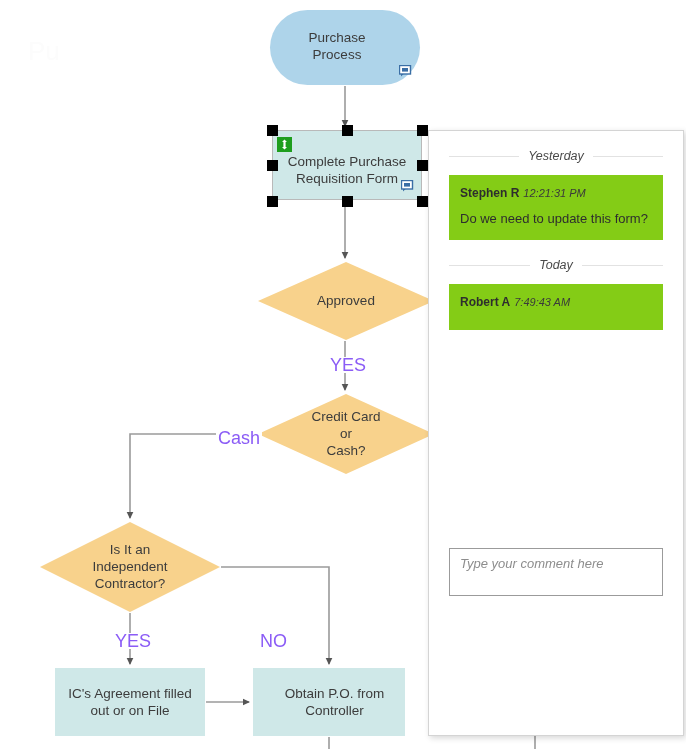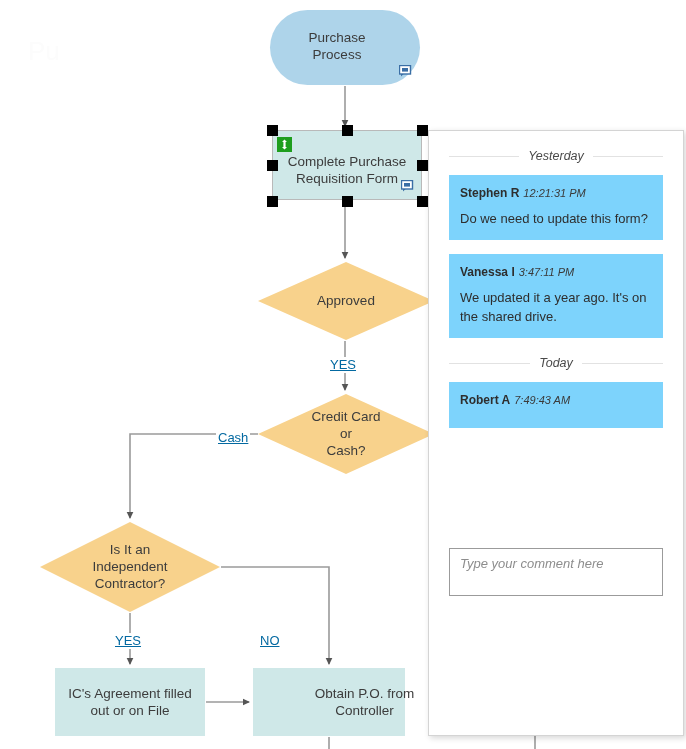--- a/index.html
+++ b/index.html
@@ -24,26 +24,25 @@
     position: absolute;
     text-align: center;
     color: #3c3c3c;
     font-size: 13.5px;
     line-height: 17px;
     pointer-events: none;
     white-space: pre-line;
   }
   .edge-label {
     position: absolute;
-    color: #0369a1;
-    font-size: 13px;
+    color: #8b5cf6;
+    font-size: 18px;
     line-height: 16px;
     background: #ffffff;
     padding: 0 2px;
-    text-decoration: underline;
   }
   
   .handle {
     position: absolute;
     width: 9px;
     height: 9px;
     background: #000000;
     border: 1px solid #000000;
   }
   .sel-outline {
@@ -92,21 +91,21 @@
     background: #e2e2e2;
   }
   .day-divider .day-text {
     font-style: italic;
     font-size: 12.5px;
     color: #4a4a4a;
     white-space: nowrap;
   }
   .comment {
     margin: 0 20px 14px 20px;
-    background: #7dd3fc;
+    background: #84cc16;
     padding: 11px 11px 12px 11px;
   }
   .comment-head {
     font-size: 12px;
     color: #2e2e2e;
     margin-bottom: 9px;
     white-space: nowrap;
   }
   .comment-author {
     font-weight: bold;
@@ -211,21 +210,21 @@
 or
 Cash?</div>
 
 <div class="node-label" style="left:45px; top:541px; width:170px;">Is It an
 Independent
 Contractor?</div>
 
 <div class="node-label" style="left:52px; top:685px; width:156px;">IC's Agreement filled
 out or on File</div>
 
-<div class="node-label" style="left:253px; top:685px; width:163px;padding-left:30px;">Obtain P.O. from
+<div class="node-label" style="left:253px; top:685px; width:163px;">Obtain P.O. from
 Controller</div>
 
 <div class="node-label" style="left:466px; top:667px; width:139px;padding-left:44px;">Invoice
 CCPR</div>
 
 <div class="edge-label" style="left:328px; top:357px;">YES</div>
 <div class="edge-label" style="left:216px; top:430px;">Cash</div>
 <div class="edge-label" style="left:258px; top:587px;margin-top:46px;">NO</div>
 <div class="edge-label" style="left:113px; top:633px;">YES</div>
 
@@ -266,26 +265,20 @@
     <div class="rule"></div>
   </div>
 
   <div class="comment">
     <div class="comment-head">
       <span class="comment-author">Stephen R</span><span class="comment-time">12:21:31 PM</span>
     </div>
     <div class="comment-body">Do we need to update this form?</div>
   </div>
 
-  <div class="comment">
-    <div class="comment-head">
-      <span class="comment-author">Vanessa I</span><span class="comment-time">3:47:11 PM</span>
-    </div>
-    <div class="comment-body">We updated it a year ago. It's on the shared drive.</div>
-  </div>
 
   <div class="day-divider">
     <div class="rule"></div>
     <div class="day-text">Today</div>
     <div class="rule"></div>
   </div>
 
   <div class="comment">
     <div class="comment-head">
       <span class="comment-author">Robert A</span><span class="comment-time">7:49:43 AM</span>

